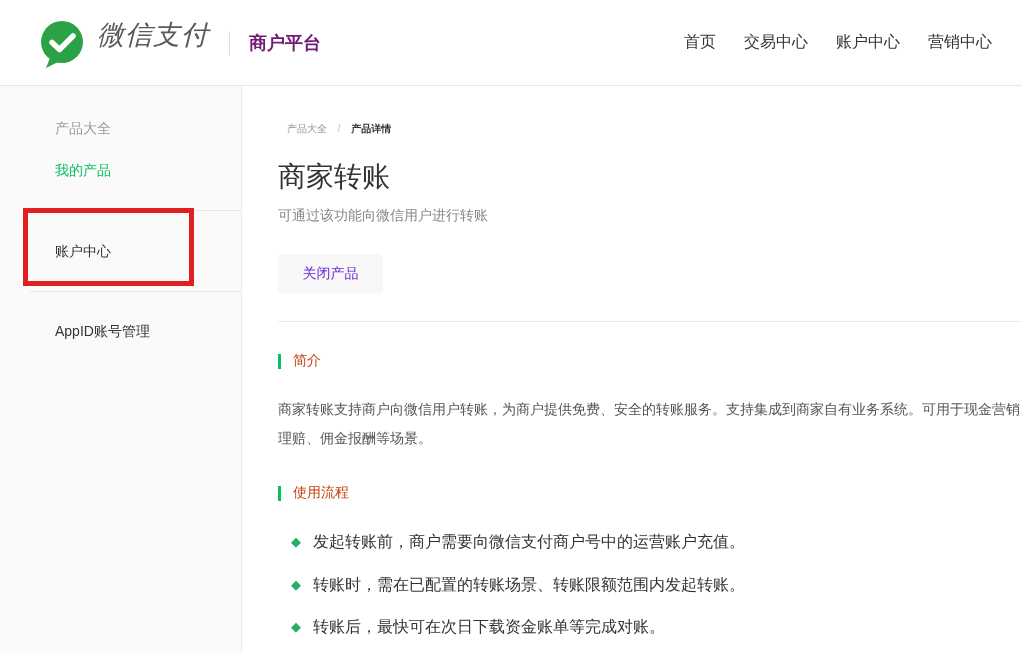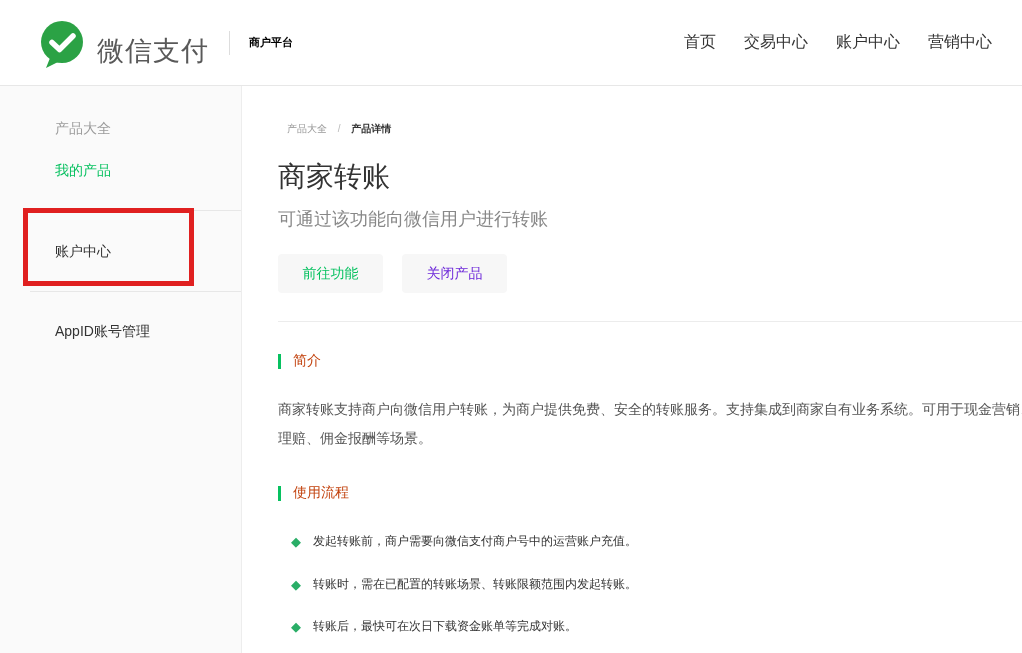--- a/index.html
+++ b/index.html
@@ -13,35 +13,35 @@
 
   
   .header {
     height: 86px;
     display: flex;
     align-items: center;
     padding-left: 36px;
     border-bottom: 1px solid #e7e7e7;
     background: #fff;
   }
-  .logo { display: flex; align-items: flex-end; }
+  .logo { display: flex; align-items: flex-start; font-style: italic; }
   .logo-icon { width: 52px; height: 52px; display: block; }
   .logo-text {
     font-size: 27px;
     color: #595959;
     margin-left: 9px;
     letter-spacing: 1px;
     white-space: nowrap;
   }
   .header-sep {
     width: 1px; height: 24px;
     background: #ddd;
     margin: 0 19px 0 20px;
   }
-  .portal-label { font-size: 11px; font-weight: 600; color: #000000; white-space: nowrap; }
+  .portal-label { font-size: 18px; font-weight: 600; color: #701a75; white-space: nowrap; }
   .top-nav {
     margin-left: auto;
     margin-right: 30px;
     display: flex;
     gap: 28px;
     font-size: 16px;
     color: #333;
   }
   .top-nav span { cursor: pointer; white-space: nowrap; }
 
@@ -73,21 +73,21 @@
   
   .main { flex: 1; position: relative; background: #fff; overflow: hidden; }
   .abs { position: absolute; }
 
   .breadcrumb { left: 45px; top: 36px; font-size: 10px; color: #999; white-space: nowrap; }
   .breadcrumb .crumb-current { color: #333; font-weight: 600; }
   .breadcrumb .crumb-sep { margin: 0 8px; color: #bbb; }
   .crumb-link { cursor: pointer; }
 
   .page-title { left: 36px; top: 72px; font-size: 28px; font-weight: 400; color: #333; }
-  .page-subtitle { left: 36px; top: 121px; font-size: 18px; color: #888; }
+  .page-subtitle { left: 36px; top: 121px; font-size: 14px; color: #888; }
 
   .btn-row { left: 36px; top: 168px; display: flex; gap: 19px; }
   .btn {
     width: 105px; height: 39px;
     background: #f7f7f7;
     border: none;
     border-radius: 4px;
     font-size: 14px;
     font-family: inherit;
     cursor: pointer;
@@ -118,21 +118,21 @@
   .bullet-1 { top: 447px; }
   .bullet-2 { top: 490px; }
   .bullet-3 { top: 532px; }
   .bullet-diamond {
     color: #2aae67;
     font-size: 13px;
     line-height: 17px;
     margin-right: 12px;
     flex-shrink: 0;
   }
-  .bullet-text { font-size: 12px; color: #333; line-height: 17px; }
+  .bullet-text { font-size: 16px; color: #333; line-height: 17px; }
 </style>
 </head>
 <body>
 
 <div class="header">
   <div class="logo">
     <svg class="logo-icon" viewBox="0 0 52 52">
       <circle cx="26" cy="25" r="21" fill="#2ba245"></circle>
       <path d="M14 41 L10 51 L22 45 Z" fill="#2ba245"></path>
       <path d="M16 25.5 L23.5 32.5 L37 19" stroke="#ffffff" stroke-width="5.5" fill="none" stroke-linecap="round" stroke-linejoin="round"></path>
@@ -166,21 +166,20 @@
     <div class="abs breadcrumb">
       <span class="crumb-link">产品大全</span>
       <span class="crumb-sep">/</span>
       <span class="crumb-current">产品详情</span>
     </div>
 
     <h1 class="abs page-title">商家转账</h1>
     <div class="abs page-subtitle">可通过该功能向微信用户进行转账</div>
 
     <div class="abs btn-row">
-      <button class="btn btn-go">前往功能</button>
       <button class="btn btn-close">关闭产品</button>
     </div>
 
     <div class="abs content-divider"></div>
 
     <div class="abs section-header sec-intro">
       <span class="section-bar"></span>
       <span class="section-title">简介</span>
     </div>
 

